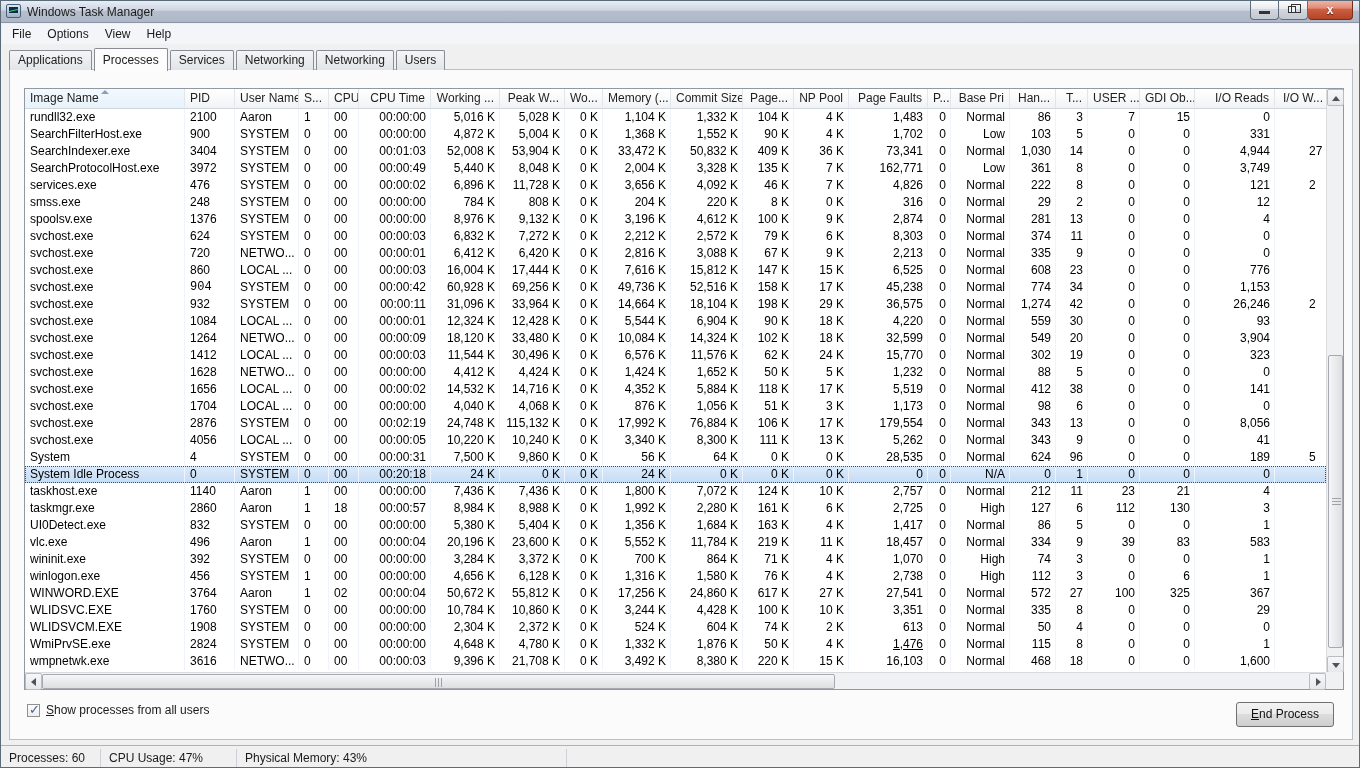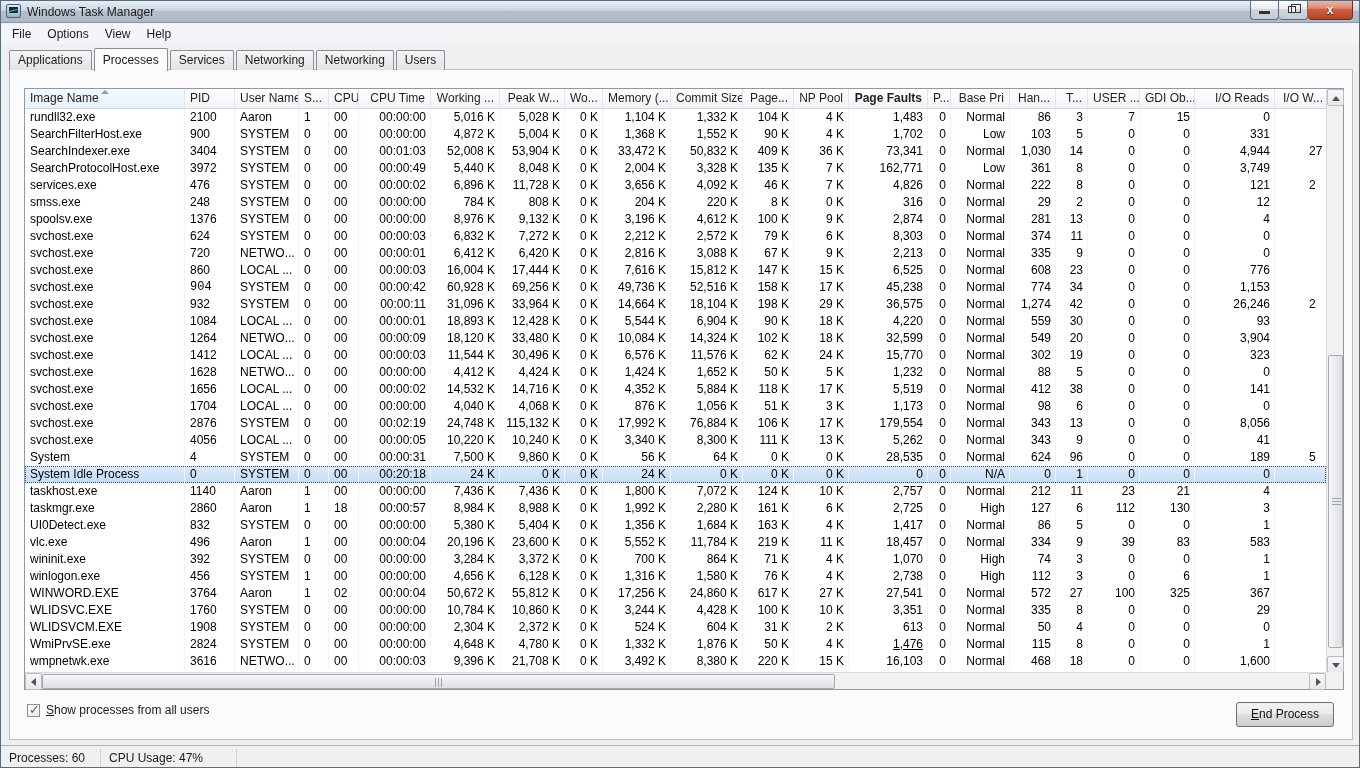--- a/index.html
+++ b/index.html
@@ -205,21 +205,21 @@
           <div class="hcell align-left" style="width: 30px;">S...</div>
           <div class="hcell align-left" style="width: 30px;">CPU</div>
           <div class="hcell align-right" style="width: 72px;">CPU Time</div>
           <div class="hcell align-right" style="width: 69px;">Working ...</div>
           <div class="hcell align-right" style="width: 65px;">Peak W...</div>
           <div class="hcell align-right" style="width: 38px;">Wo...</div>
           <div class="hcell align-right" style="width: 68px;">Memory (...</div>
           <div class="hcell align-right" style="width: 72px;">Commit Size</div>
           <div class="hcell align-right" style="width: 51px;">Page...</div>
           <div class="hcell align-right" style="width: 55px;">NP Pool</div>
-          <div class="hcell align-right" style="width: 79px; font-weight: bold;">Page Faults</div>
+          <div class="hcell align-right" style="width: 79px;">Page Faults</div>
           <div class="hcell align-right" style="width: 23px;">P...</div>
           <div class="hcell align-right" style="width: 59px;">Base Pri</div>
           <div class="hcell align-right" style="width: 46px;">Han...</div>
           <div class="hcell align-right" style="width: 32px;">T...</div>
           <div class="hcell align-right" style="width: 52px;">USER ...</div>
           <div class="hcell align-right" style="width: 55px;">GDI Ob...</div>
           <div class="hcell align-right" style="width: 80px;">I/O Reads</div>
           <div class="hcell align-right" style="width: 54px;">I/O W...</div>
         </div>
       <div class="lv-rows" id="lv-rows">
@@ -511,21 +511,21 @@
             <div class="cell align-right" style="width: 80px;">26,246</div>
             <div class="cell align-right io-writes" style="width: 54px;">2</div>
           </div>
           <div class="lv-row">
             <div class="cell align-left" style="width: 160px;">svchost.exe</div>
             <div class="cell align-left" style="width: 50px;">1084</div>
             <div class="cell align-left" style="width: 64px;">LOCAL ...</div>
             <div class="cell align-left" style="width: 30px;">0</div>
             <div class="cell align-left" style="width: 30px;">00</div>
             <div class="cell align-right" style="width: 72px;">00:00:01</div>
-            <div class="cell align-right" style="width: 69px;">18,893 K</div>
+            <div class="cell align-right" style="width: 69px;">12,324 K</div>
             <div class="cell align-right" style="width: 65px;">12,428 K</div>
             <div class="cell align-right" style="width: 38px;">0 K</div>
             <div class="cell align-right" style="width: 68px;">5,544 K</div>
             <div class="cell align-right" style="width: 72px;">6,904 K</div>
             <div class="cell align-right" style="width: 51px;">90 K</div>
             <div class="cell align-right" style="width: 55px;">18 K</div>
             <div class="cell align-right" style="width: 79px;">4,220</div>
             <div class="cell align-right" style="width: 23px;">0</div>
             <div class="cell align-right" style="width: 59px;">Normal</div>
             <div class="cell align-right" style="width: 46px;">559</div>
@@ -948,21 +948,21 @@
             <div class="cell align-left" style="width: 50px;">1908</div>
             <div class="cell align-left" style="width: 64px;">SYSTEM</div>
             <div class="cell align-left" style="width: 30px;">0</div>
             <div class="cell align-left" style="width: 30px;">00</div>
             <div class="cell align-right" style="width: 72px;">00:00:00</div>
             <div class="cell align-right" style="width: 69px;">2,304 K</div>
             <div class="cell align-right" style="width: 65px;">2,372 K</div>
             <div class="cell align-right" style="width: 38px;">0 K</div>
             <div class="cell align-right" style="width: 68px;">524 K</div>
             <div class="cell align-right" style="width: 72px;">604 K</div>
-            <div class="cell align-right" style="width: 51px;">31 K</div>
+            <div class="cell align-right" style="width: 51px;">74 K</div>
             <div class="cell align-right" style="width: 55px;">2 K</div>
             <div class="cell align-right" style="width: 79px;">613</div>
             <div class="cell align-right" style="width: 23px;">0</div>
             <div class="cell align-right" style="width: 59px;">Normal</div>
             <div class="cell align-right" style="width: 46px;">50</div>
             <div class="cell align-right" style="width: 32px;">4</div>
             <div class="cell align-right" style="width: 52px;">0</div>
             <div class="cell align-right" style="width: 55px;">0</div>
             <div class="cell align-right" style="width: 80px;">0</div>
             <div class="cell align-right io-writes" style="width: 54px;"></div>
@@ -1051,13 +1051,14 @@
         </div>
       <div><u>S</u>how processes from all users</div>
     </div>
     <div class="end-process-btn"><u>E</u>nd Process</div>
   </div>
 </div>
 
 <div class="statusbar">
   <div class="status-sec s1">Processes: 60</div>
   <div class="status-sec s2">CPU Usage: 47%</div>
+  <div class="status-sec s3">Physical Memory: 43%</div>
 </div>
 
 </body></html>

